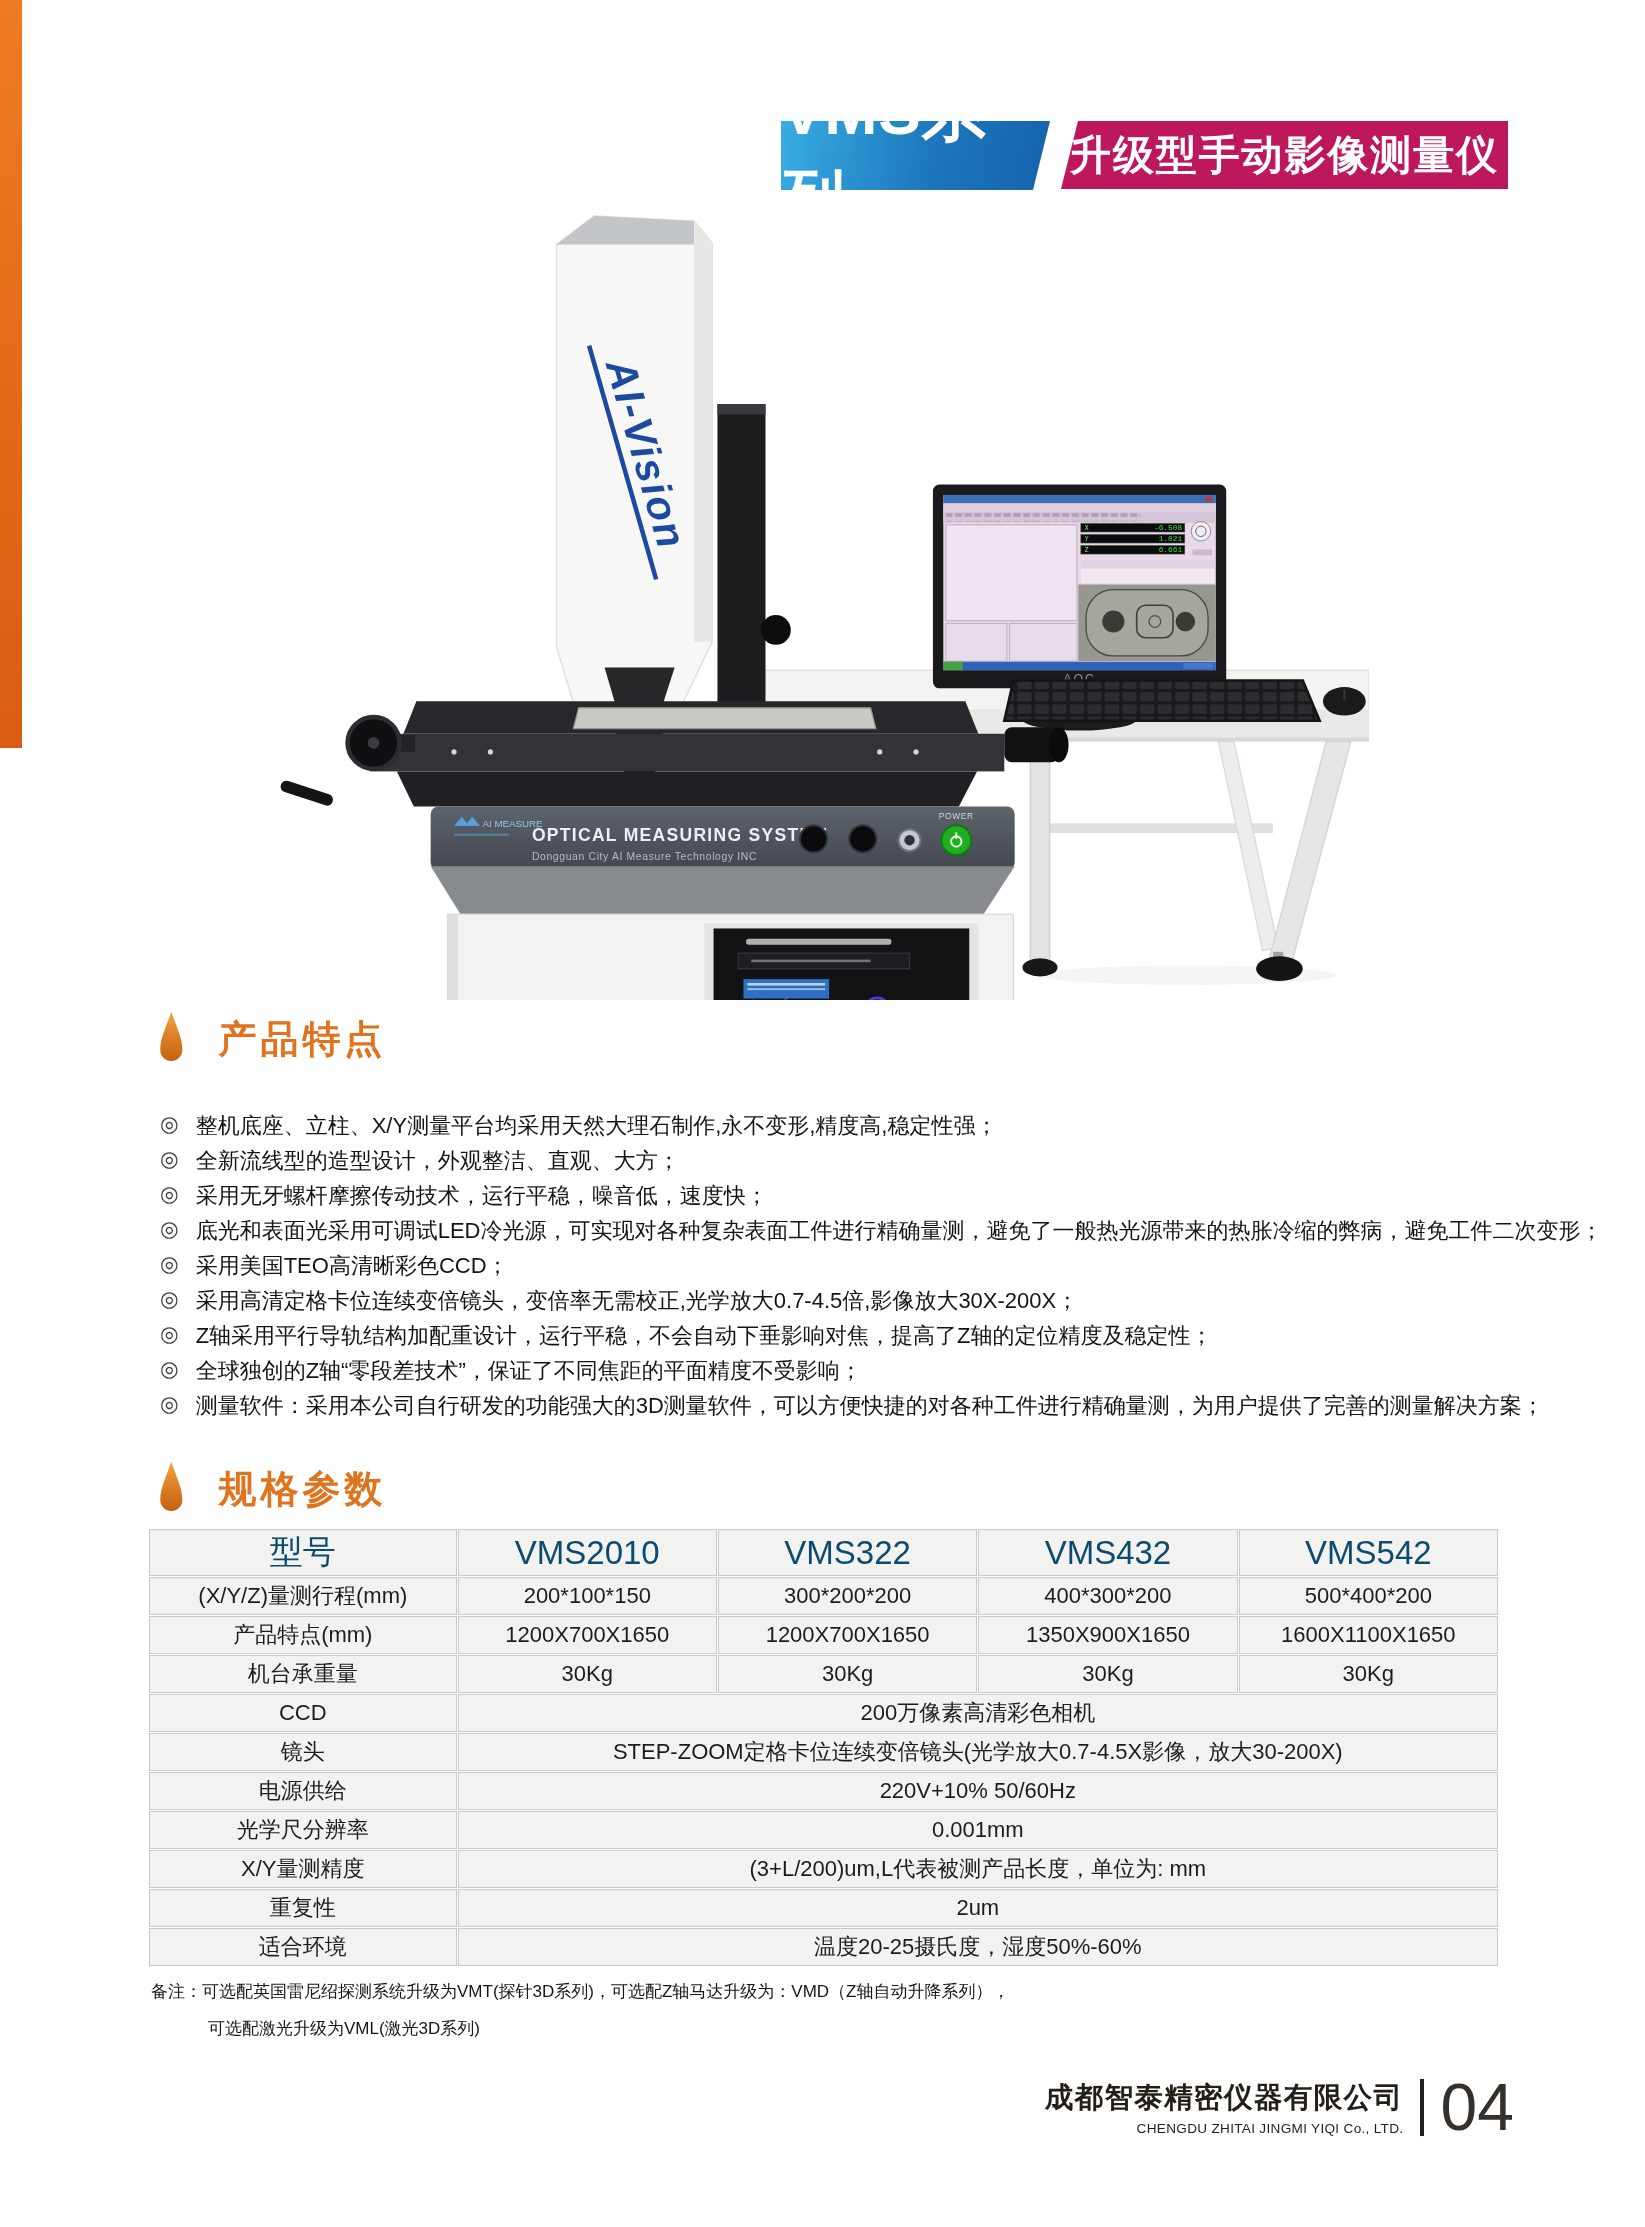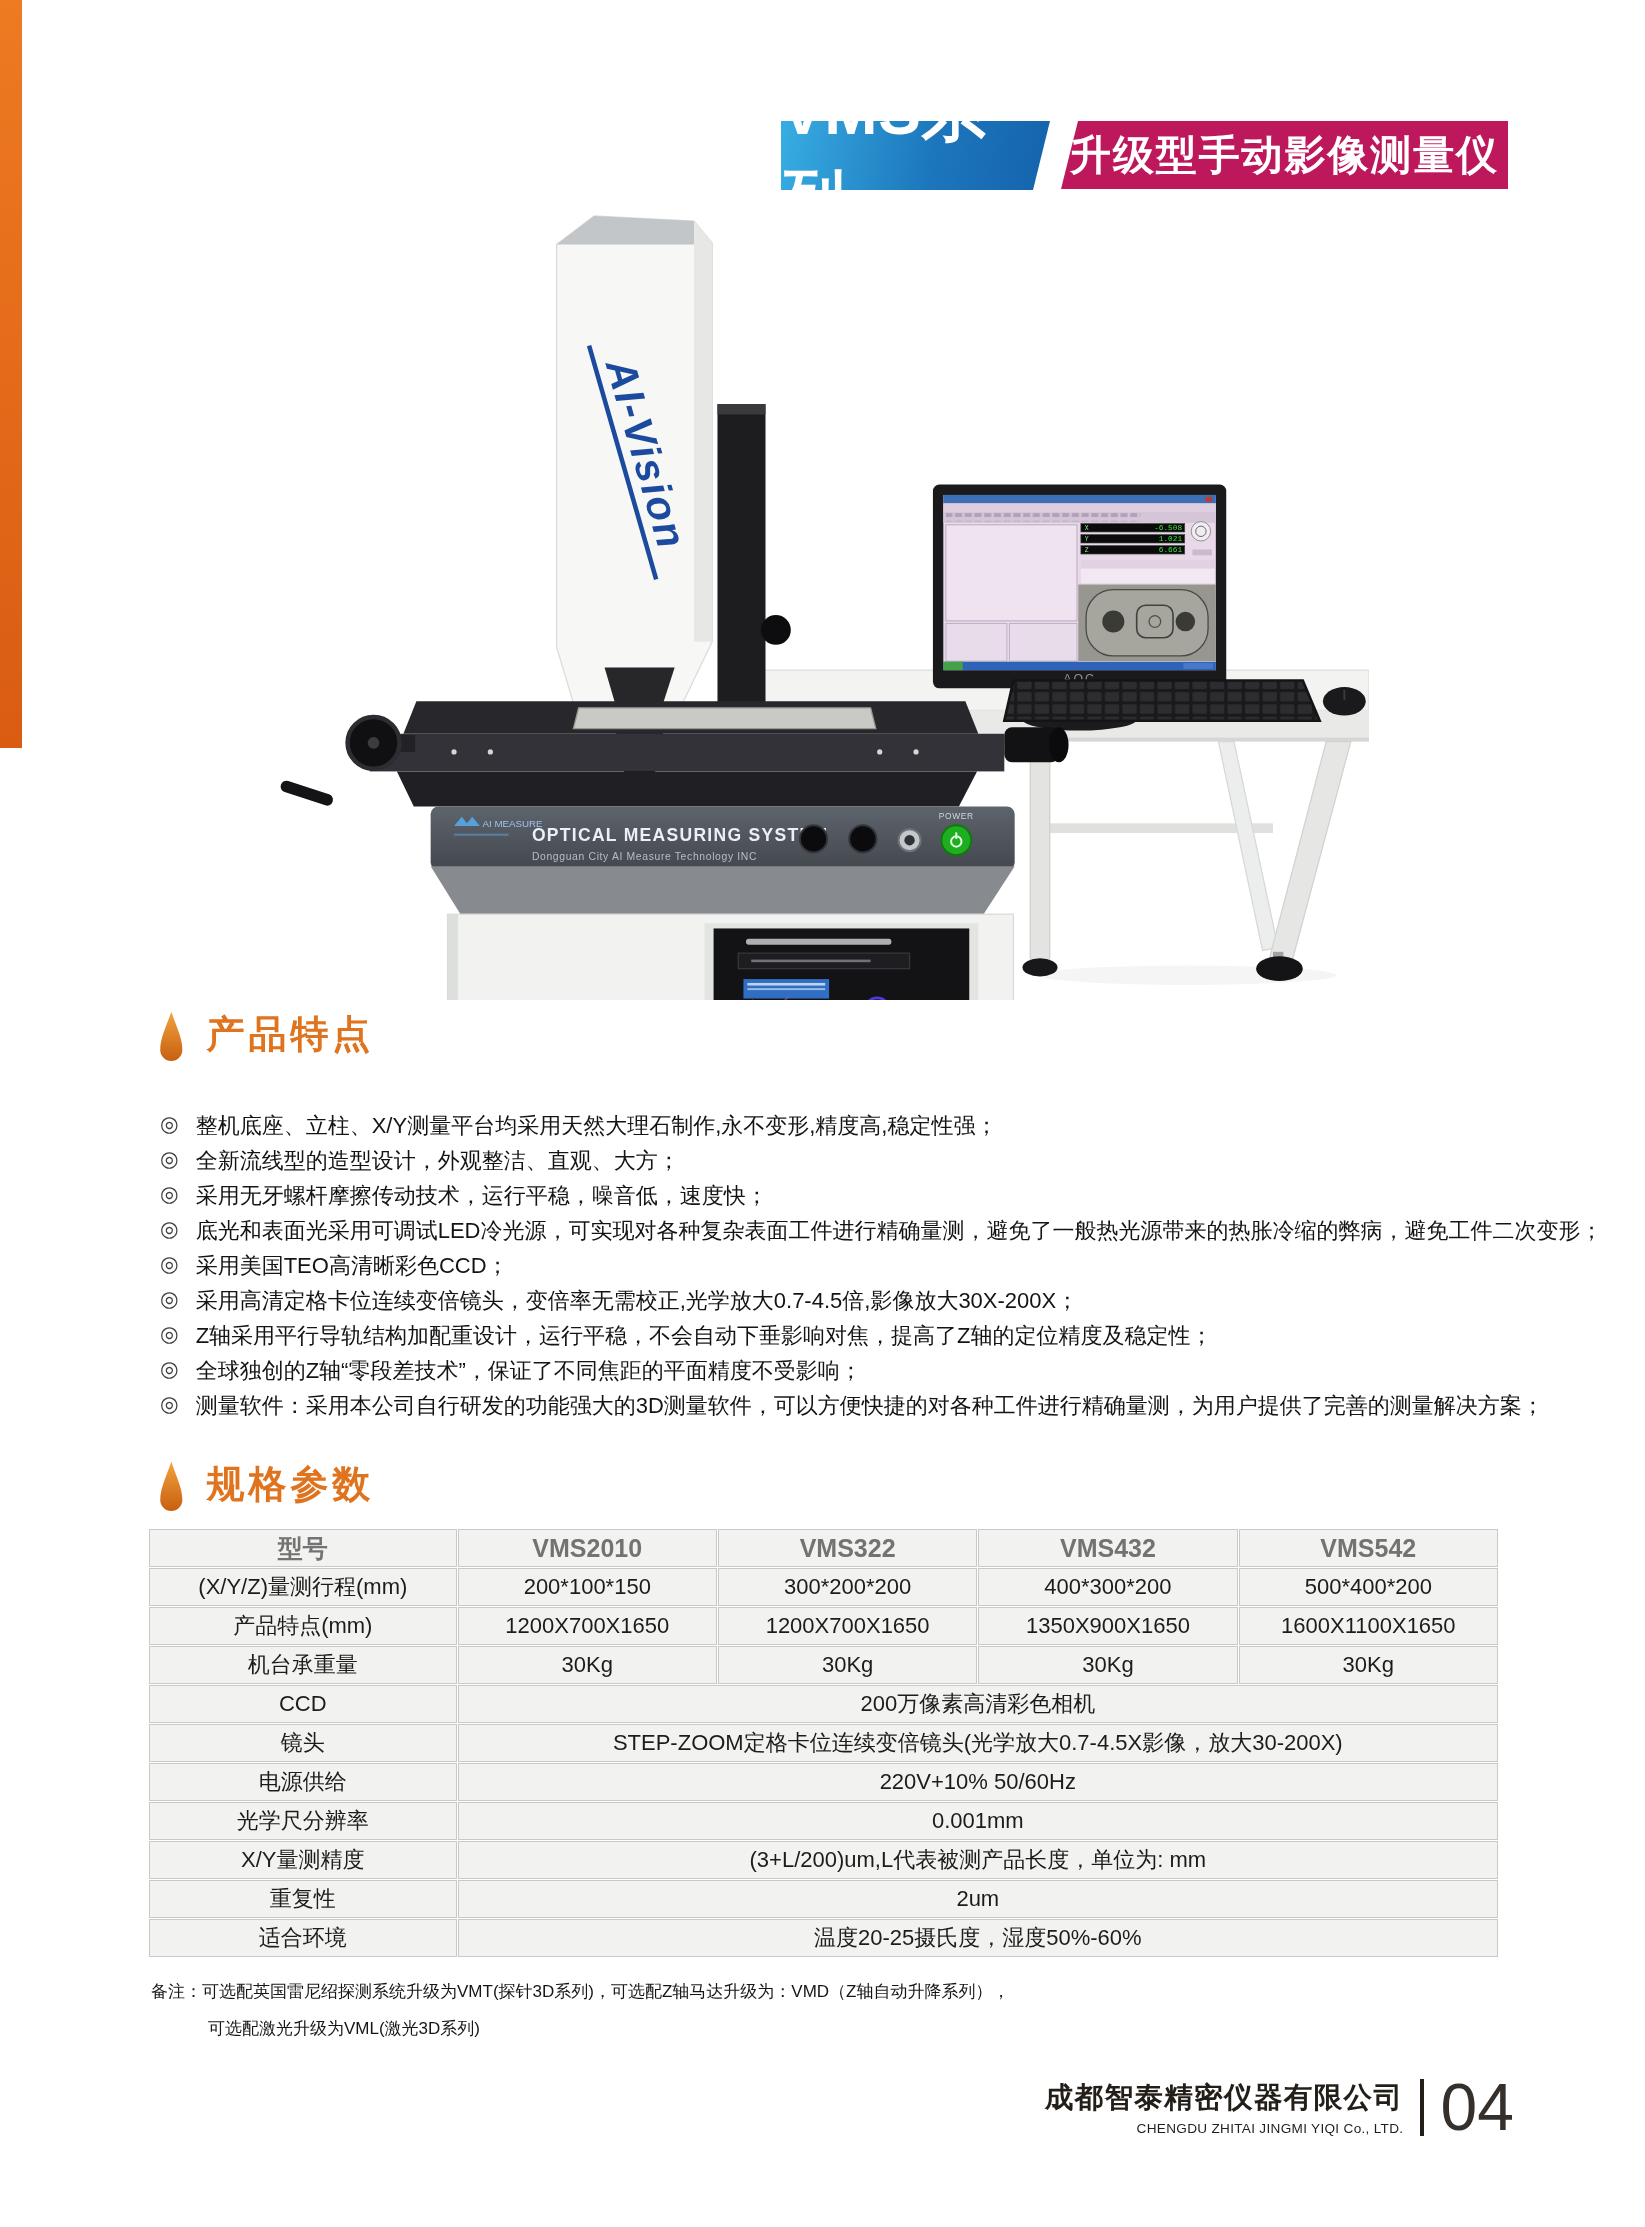--- a/index.html
+++ b/index.html
@@ -16,38 +16,38 @@
               clip-path:polygon(0 0,100% 0,calc(100% - 17px) 100%,0 100%);
               display:flex;align-items:center;justify-content:center;
               color:#fff;font-size:64px;font-weight:700;letter-spacing:0.6px;}
   .badge-gray{position:absolute;left:1061px;top:121px;width:447px;height:68px;
               background:#be185d;
               clip-path:polygon(17px 0,100% 0,100% 100%,0 100%);
               display:flex;align-items:center;justify-content:center;
               color:#fff;font-size:41px;font-weight:700;letter-spacing:1.9px;}
 
   
-  .section-head{position:absolute;display:flex;align-items:flex-start;gap:21px;}
+  .section-head{position:absolute;display:flex;align-items:flex-end;gap:33px;}
   #features-head{left:157px;top:1009px;}
   #specs-head{left:157px;top:1459px;}
   .section-title{font-size:38px;font-weight:700;color:#e0731d;letter-spacing:3.9px;}
 
   
   #feature-list{position:absolute;left:160px;top:1111px;margin:0;padding:0;list-style:none;}
   #feature-list li{display:flex;align-items:flex-start;gap:17px;height:35px;
                    font-size:22px;color:#141414;white-space:nowrap;}
   #feature-list .bullet{color:#3f3f3f;font-size:21.4px;line-height:1.25;}
 
   
   #spec-table{position:absolute;left:148px;top:1528px;width:1351px;
               border-collapse:separate;border-spacing:1.9px;table-layout:fixed;}
   #spec-table th,#spec-table td{background:#f2f2f0;border:0.6px solid #c9c9c5;
               text-align:center;vertical-align:middle;height:36px;padding:0 5.2px;
               font-size:22px;color:#1c1c1c;overflow:hidden;}
-  #spec-table th{font-size:25px;font-weight:700;color:#737373;}
+  #spec-table th{font-size:33px;font-weight:400;color:#0c4a6e;}
 
   
   #spec-note{position:absolute;left:151px;top:1973px;font-size:17px;color:#161616;line-height:37px;}
   #spec-note .l2{padding-left:57px;}
 
   
   #footer{position:absolute;top:2074px;right:132px;display:flex;align-items:center;}
   .company{text-align:right;}
   .company-cn{font-size:28.6px;font-weight:700;color:#241e19;letter-spacing:1.3px;margin-left:44px;}
   .company-en{font-size:13.6px;color:#241e19;margin-top:4.5px;letter-spacing:0.3px;}

